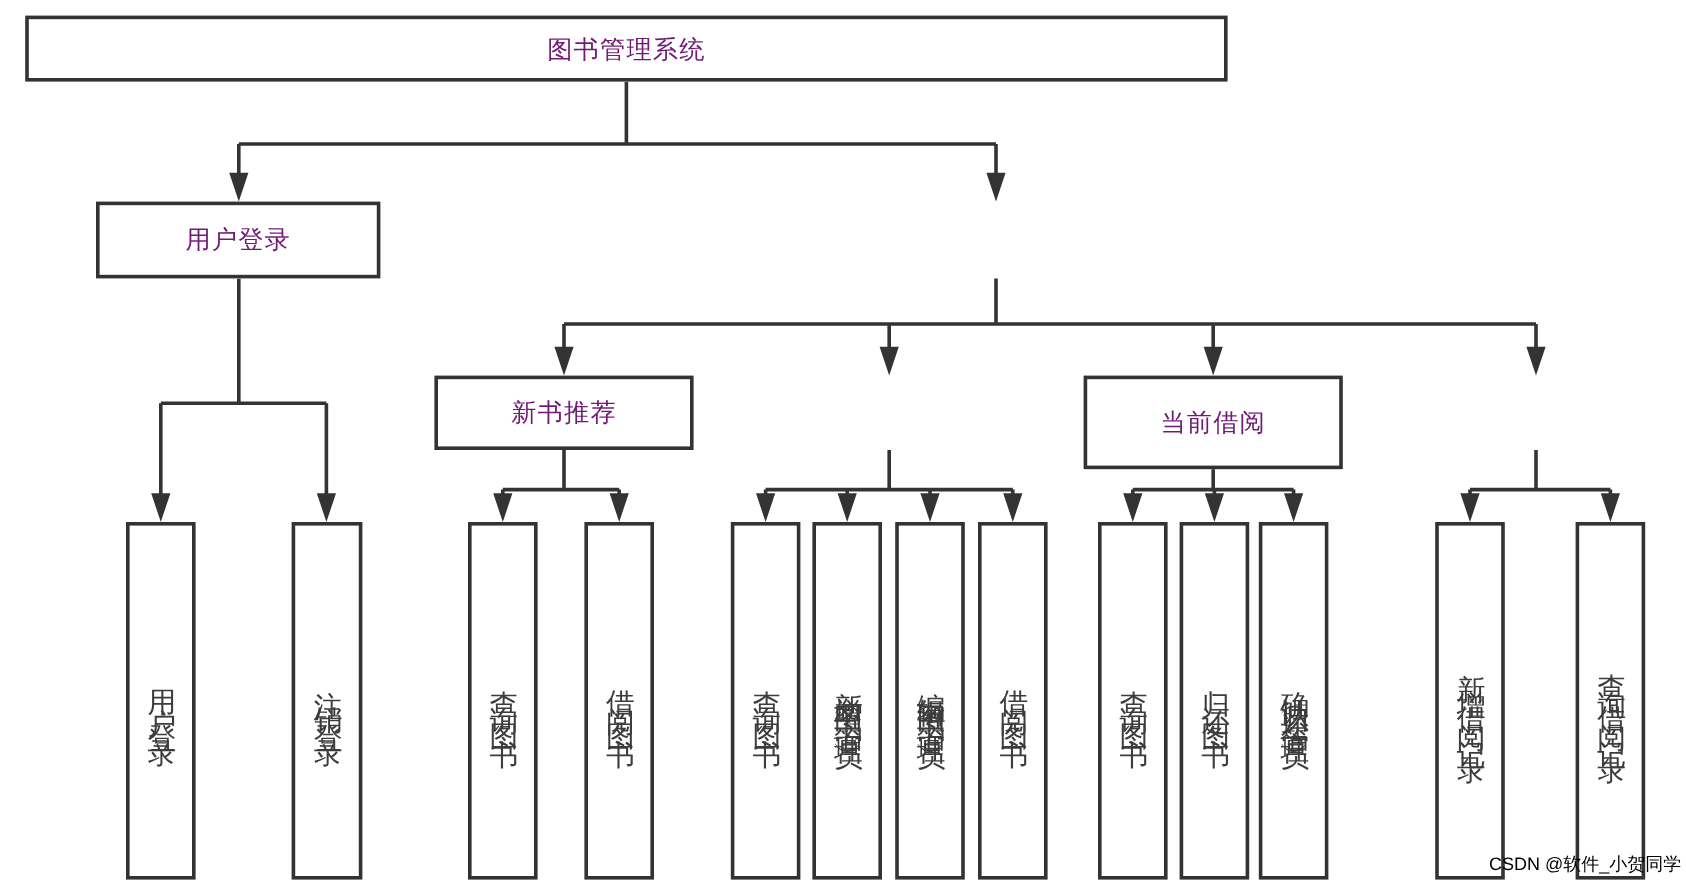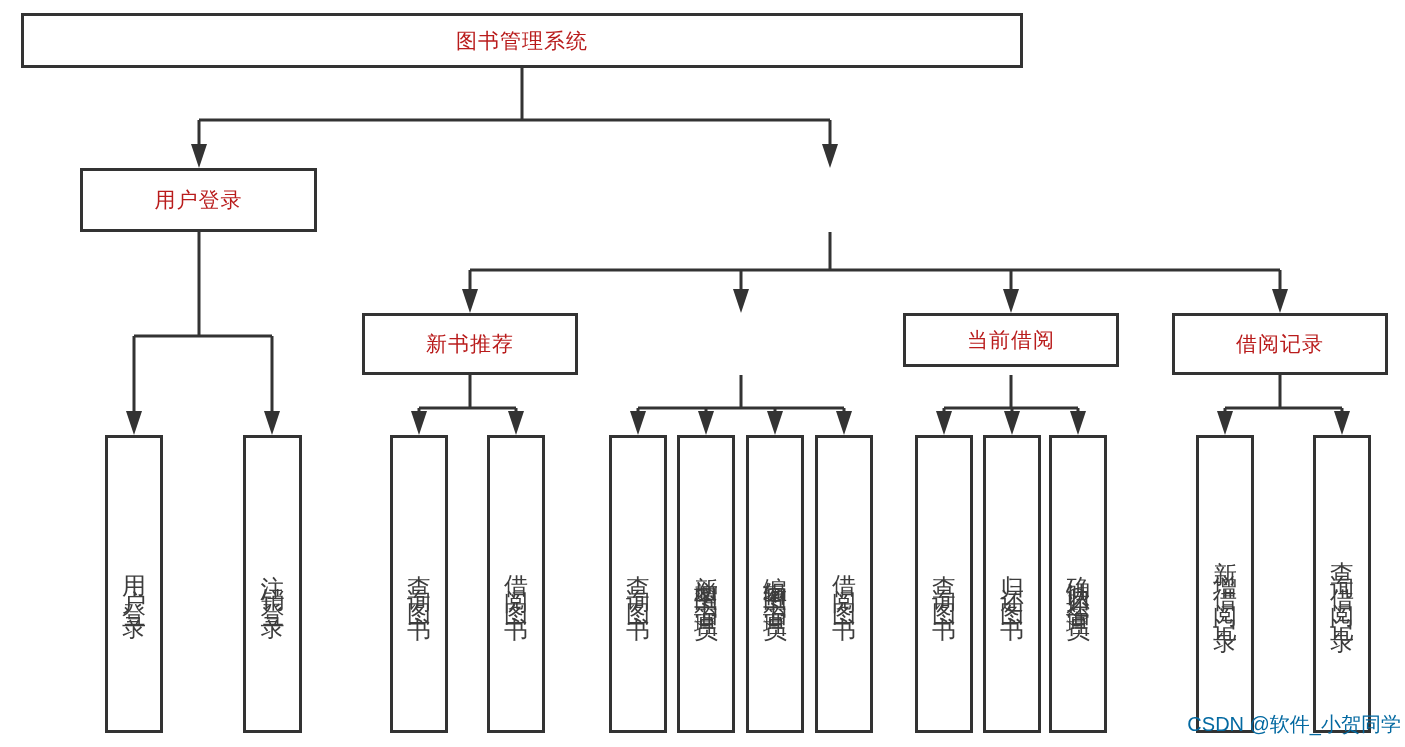--- a/index.html
+++ b/index.html
@@ -15,42 +15,42 @@
     box-sizing:border-box;
     background:#ffffff;
     border:3px solid #333333;
     display:flex;
     align-items:center;
     justify-content:center;
     z-index:2;
   }
   .hlabel{
     font-size:21px;
-    color:#b91c1c;
+    color:#701a75;
     letter-spacing:1px;
     white-space:nowrap;
   }
   .vtext{
     writing-mode:vertical-rl;
     text-orientation:mixed;
     font-size:24px;
     color:#3c3c3c;
     line-height:1;
   }
   #connectors{
     position:absolute;
     left:0;top:0;
     z-index:1;
   }
   #watermark{
     position:absolute;
     top:711px;
     right:4px;
-    font-size:20px;
-    color:#0369a1;
+    font-size:15px;
+    color:#000000;
     z-index:3;
     white-space:nowrap;
   }
 </style>
 </head>
 <body>
 
 <div id="canvas">
 
   <svg id="connectors" width="1405" height="747" viewBox="0 0 1405 747">
@@ -94,25 +94,22 @@
     <span class="hlabel">图书管理系统</span>
   </div>
 
   <div class="box" style="left:80px;top:168px;width:237px;height:64px;">
     <span class="hlabel">用户登录</span>
   </div>
 
   <div class="box" style="left:362px;top:313px;width:216px;height:62px;">
     <span class="hlabel">新书推荐</span>
   </div>
-  <div class="box" style="left:903px;top:313px;width:216px;height:54px;">
+  <div class="box" style="left:903px;top:313px;width:216px;height:78px;">
     <span class="hlabel">当前借阅</span>
-  </div>
-  <div class="box" style="left:1172px;top:313px;width:216px;height:62px;">
-    <span class="hlabel">借阅记录</span>
   </div>
 
   <div class="box" style="left:105px;top:435px;width:58px;height:298px;">
     <span class="vtext" style="letter-spacing: 14px;">用户登录</span>
   </div>
   <div class="box" style="left:243px;top:435px;width:59px;height:298px;">
     <span class="vtext" style="letter-spacing: 14px;">注销登录</span>
   </div>
 
   <div class="box" style="left:390px;top:435px;width:58px;height:298px;">

